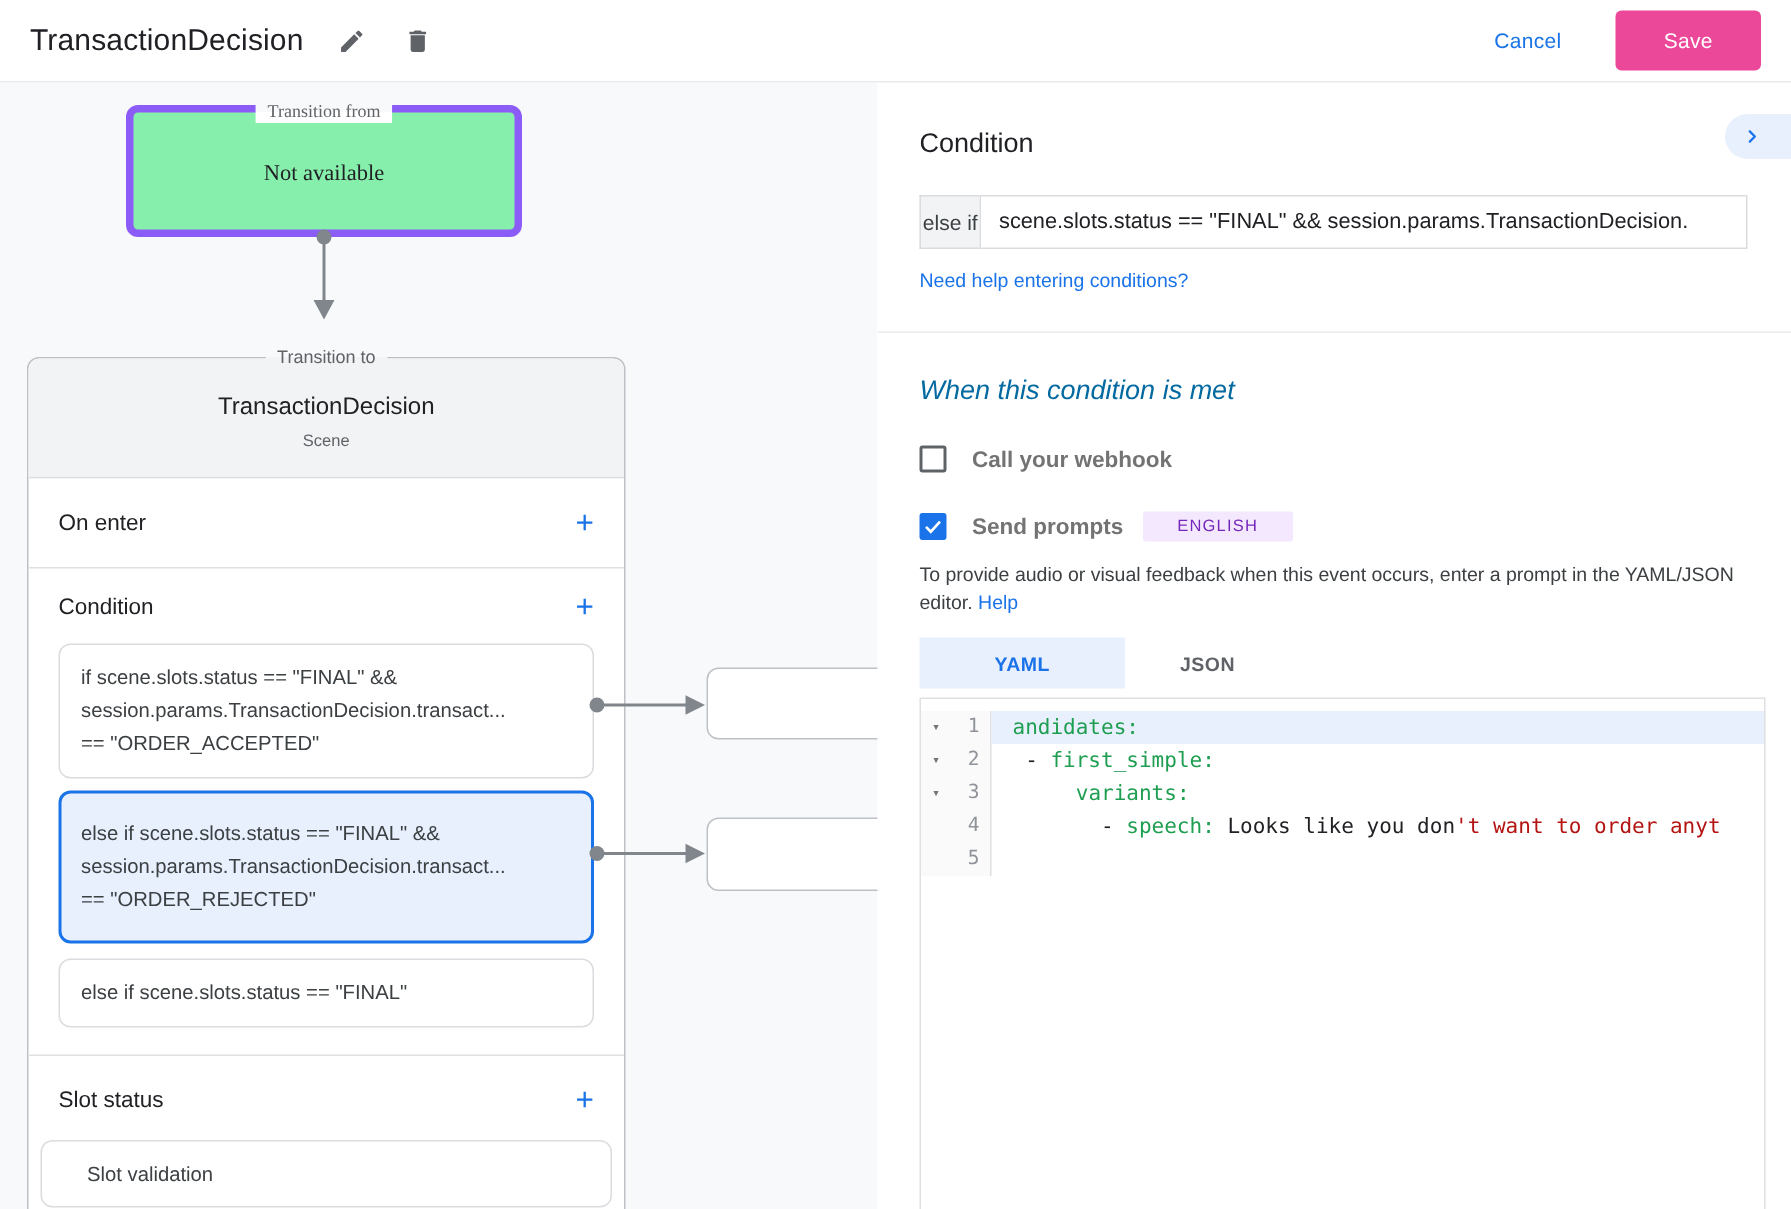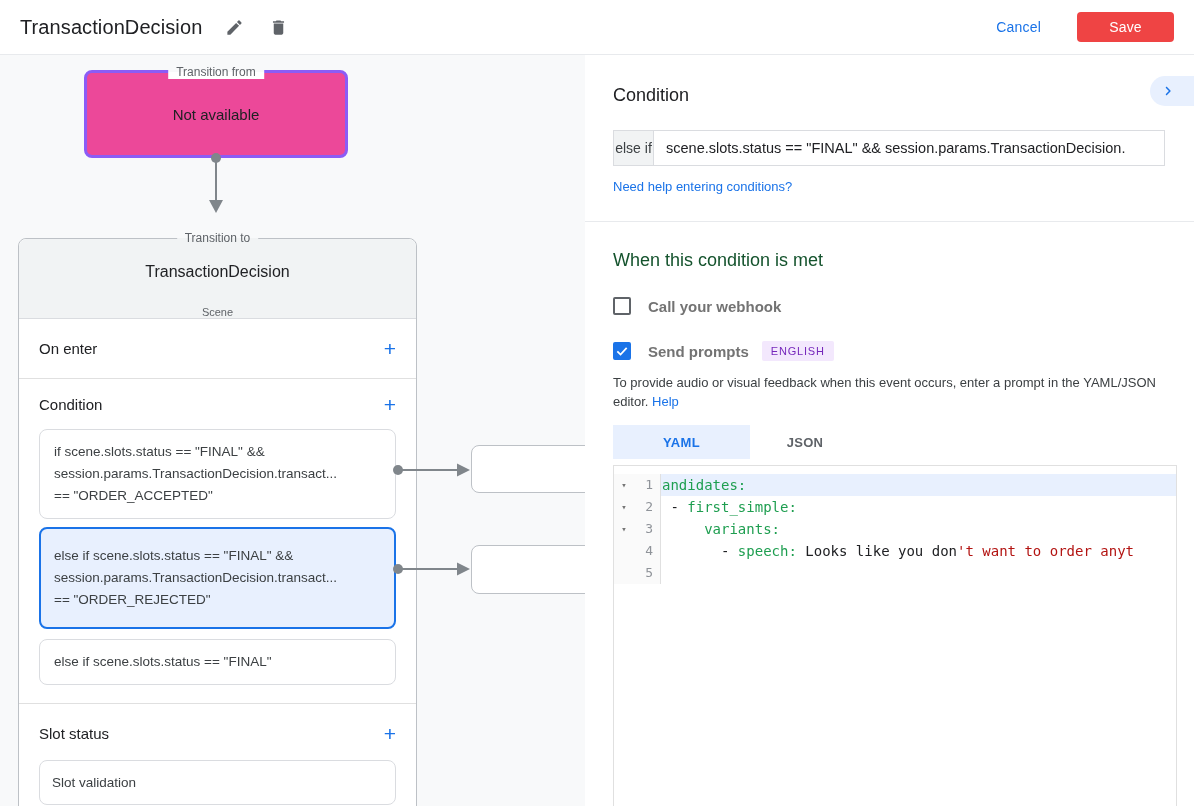--- a/index.html
+++ b/index.html
@@ -11,109 +11,109 @@
     border-bottom:1px solid #e8eaed; display:flex; align-items:center; justify-content:space-between;
     padding:0 20px; z-index:30; }
   .topbar-left { display:flex; align-items:center; gap:20px; }
   .page-title { font-size:20px; font-weight:400; color:#202124; letter-spacing:.1px; }
   .icon-btn { background:none; border:none; cursor:pointer; color:#5f6368; width:24px; height:24px;
     display:flex; align-items:center; justify-content:center; }
   .icon-btn svg { width:19px; height:19px; fill:currentColor; }
   .topbar-right { display:flex; align-items:center; gap:36px; padding-right:0; }
   .text-btn { background:none; border:none; color:#1a73e8; font-size:14px; font-weight:500;
     font-family:inherit; cursor:pointer; letter-spacing:.2px; }
-  .primary-btn { background:#ef4444; color:#fff; border:none; border-radius:4px; width:97px; height:30px;
+  .primary-btn { background:#ec4899; color:#fff; border:none; border-radius:4px; width:97px; height:40px;
     font-size:14px; font-weight:500; font-family:inherit; cursor:pointer; letter-spacing:.2px; }
 
   
   .diagram { position:absolute; left:0; top:55px; width:585px; height:751px; background:#f8f9fa; overflow:hidden; }
   .connectors { position:absolute; left:0; top:0; width:585px; height:751px; z-index:5; pointer-events:none; }
 
   .legend { position:absolute; top:-8px; left:50%; transform:translateX(-50%); font-size:12px;
     color:#5f6368; padding:0 8px; white-space:nowrap; }
 
-  .from-box { position:absolute; left:84px; top:15px; width:264px; height:88px; background:#ec4899;
-    border:3px solid #8b5cf6; border-radius:8px; }
+  .from-box { position:absolute; left:84px; top:15px; width:264px; height:88px; background:#86efac;
+    border:5px solid #8b5cf6; border-radius:8px;font-family:Liberation Serif, serif; }
   .from-box .legend { background:linear-gradient(to bottom,#f8f9fa 50%,#ffffff 50%); }
   .from-content { position:absolute; left:0; right:0; top:33px; text-align:center; font-size:15px; color:#202124; }
 
   .target-box { position:absolute; left:471px; width:125px; background:#fff; border:1px solid #bdc1c6;
     border-radius:8px; z-index:2; }
   .target-1 { top:390px; height:48px; }
   .target-2 { top:490px; height:49px; }
 
   .main-card { position:absolute; left:18px; top:183px; width:399px; min-height:600px; background:#fff;
     border:1px solid #bdc1c6; border-radius:8px 8px 0 0; z-index:1; }
   .main-card > .legend { background:linear-gradient(to bottom,#f8f9fa 50%,#f1f3f4 50%); }
   .card-header { height:80px; background:#f1f3f4; border-bottom:1px solid #dadce0; border-radius:8px 8px 0 0;
     text-align:center; padding-top:24px; cursor:pointer; }
   .scene-name { font-size:16px; color:#202124; }
-  .scene-type { font-size:11px; color:#5f6368; margin-top:25px; }
+  .scene-type { font-size:11px; color:#5f6368; margin-top:7px; }
 
   .section-row { height:60px; display:flex; align-items:center; justify-content:space-between;
     padding:0 20px; font-size:15px; color:#202124; }
   .row-on-enter { border-bottom:1px solid #e0e0e0; height:60px; }
   .row-condition { height:50px; }
   .plus-btn { background:none; border:none; color:#1a73e8; font-size:21px; font-weight:400;
     cursor:pointer; line-height:1; font-family:inherit; }
 
   .cond-card { margin:0 20px 8px; background:#fff; border:1px solid #dadce0; border-radius:8px;
     padding:11px 14px; font-size:13.5px; line-height:22px; color:#3c4043; cursor:pointer;
     white-space:nowrap; overflow:hidden; }
   .cond-card.selected { border:2px solid #1a73e8; background:#e8f0fe; padding:16px 13px; margin-bottom:10px; }
   .cond-card:last-child { margin-bottom:18px; }
 
   .slot-divider { border:none; border-top:1px solid #e0e0e0; }
   .row-slot { height:48px; padding-top:10px; }
-  .slot-card { margin:8px 20px 8px; background:#fff; border:1px solid #dadce0; border-radius:8px;
-    height:45px; display:flex; align-items:center; padding:0 12px; font-size:13.5px; color:#3c4043; cursor:pointer; }
+  .slot-card { margin:8px 8px 8px; background:#fff; border:1px solid #dadce0; border-radius:8px;
+    height:45px; display:flex; align-items:center; padding:0 30px; font-size:13.5px; color:#3c4043; cursor:pointer; }
 
   
   .panel { position:absolute; left:585px; top:55px; width:609px; height:751px; background:#fff; overflow:hidden; }
   .panel-head { position:relative; margin:30px 28px 0; }
   .panel-title { font-size:18px; font-weight:400; color:#202124; }
   .collapse-btn { position:absolute; right:-31px; top:-9px; width:47px; height:30px; border:none;
     background:#e8f0fe; border-radius:15px 0 0 15px; color:#1a73e8; cursor:pointer;
     display:flex; align-items:center; padding-left:9px; }
   .collapse-btn svg { width:18px; height:18px; fill:currentColor; }
 
   .cond-input-group { display:flex; margin:24px 28px 0; height:36px; width:552px; }
   .cond-prefix { width:40px; background:#f1f3f4; border:1px solid #dadce0; border-right:none;
     display:flex; align-items:center; justify-content:center; font-size:14px; color:#3c4043; }
   .cond-input { flex:1; border:1px solid #dadce0; padding:0 12px; font-size:14.5px; color:#202124;
     font-family:inherit; outline:none; background:#fff; }
   .link { color:#1a73e8; font-size:13px; text-decoration:none; cursor:pointer; }
   .help-line { display:block; margin:13px 28px 0; }
   .panel-divider { border:none; border-top:1px solid #e8eaed; margin:27px 0 0; }
 
-  .when-title { font-size:18px; font-weight:400; margin:28px 28px 0; color:#14532d; }
+  .when-title { font-size:18px; font-weight:400; margin:28px 28px 0; color:#0369a1;font-style:italic; }
   .check-row { display:flex; align-items:center; margin:26px 28px 0; cursor:pointer; }
   .checkbox { width:18px; height:18px; border-radius:2px; flex:0 0 auto; }
   .checkbox.unchecked { border:2px solid #5f6368; background:#fff; }
   .checkbox.checked { background:#1a73e8; border:2px solid #1a73e8; display:flex;
     align-items:center; justify-content:center; }
   .checkbox.checked svg { width:14px; height:14px; fill:none; stroke:#fff; stroke-width:3; }
   .check-label { font-size:15px; font-weight:700; color:#737373; margin-left:17px; }
   .badge { margin-left:13px; background:#f3e8fd; color:#7627bb; font-size:11px; font-weight:500;
-    letter-spacing:.8px; padding:4px 9px; border-radius:2px; }
+    letter-spacing:.8px; padding:4px 23px; border-radius:2px; }
   .desc { margin:12px 28px 0; width:556px; font-size:13px; line-height:19px; color:#3c4043; }
 
   .tabs { display:flex; margin:14px 28px 0; }
   .tab { height:34px; border:none; background:none; font-size:13px; font-weight:700; letter-spacing:.3px;
     color:#5f6368; cursor:pointer; font-family:inherit; width:110px; }
   .tab.active { background:#e8f0fe; color:#1a73e8; width:137px; }
 
   .editor { margin:6px 0 0 28px; width:564px; height:400px; border:1px solid #e0e0e0; background:#fff;
     font-family:"DejaVu Sans Mono", monospace; font-size:14px; padding-top:8px; cursor:text; }
   .code-line { display:flex; height:22px; line-height:22px; }
   .fold-cell { width:20px; text-align:center; color:#757575; font-size:9px; background:#fafafa;
     flex:0 0 auto; cursor:pointer; }
   .lnum-cell { width:27px; text-align:right; padding-right:7px; color:#8f9399; font-size:13px;
     background:#fafafa; border-right:1px solid #e0e0e0; flex:0 0 auto; }
-  .code-text { flex:1; white-space:pre; padding-left:1px; color:#202124; }
+  .code-text { flex:1; white-space:pre; padding-left:14px; color:#202124; }
   .code-line.hl .code-text { background:#e8f0fe; }
   .tok-key { color:#1e9e50; }
   .tok-string { color:#b31412; }
   .tok-plain { color:#202124; }
 </style>
 </head>
 <body>
 
 <header class="topbar">
   <div class="topbar-left">

